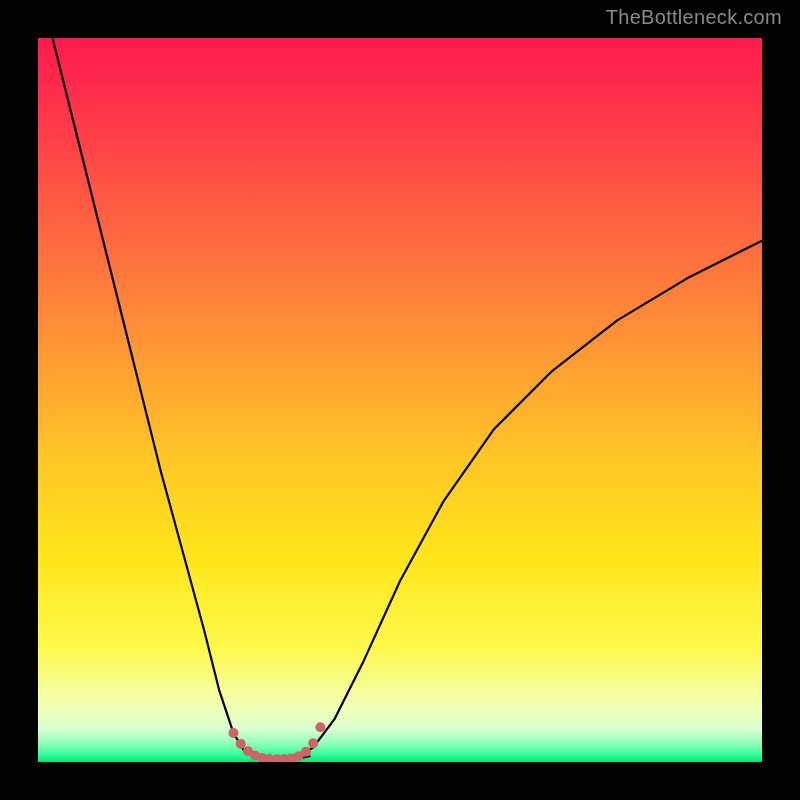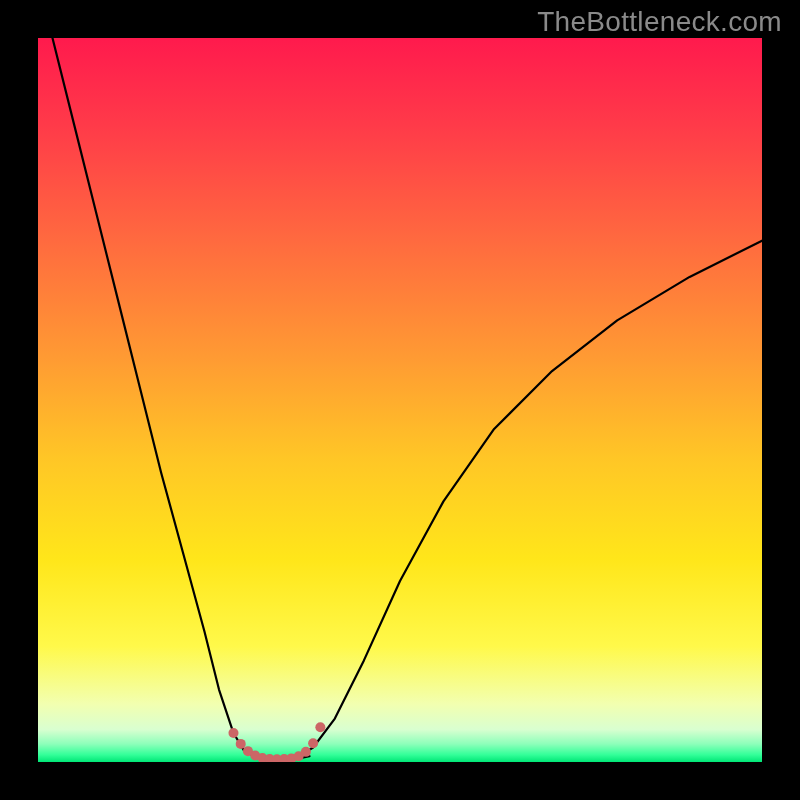--- a/index.html
+++ b/index.html
@@ -1,17 +1,17 @@
 <!DOCTYPE html>
 <html><head>
 <meta charset="utf-8">
 <style>
   * { margin: 0; padding: 0; box-sizing: border-box; }
   body { width: 800px; height: 800px; background: #000; position: relative; font-family: Arial, sans-serif; }
-  .watermark { position: absolute; top: 6px; right: 18px; color: #8a8a8a; font-size: 28px; letter-spacing: 0.3px; z-index: 10; text-align: right; }
+  .watermark { position: absolute; top: 6px; right: 18px; color: #8a8a8a; font-size: 20px; letter-spacing: 0.3px; z-index: 10; text-align: right; }
   .plot-frame { position: absolute; left: 38px; top: 38px; width: 724px; height: 724px; overflow: hidden; }
   .gradient-bg { position: absolute; inset: 0; }
   svg.curves { position: absolute; inset: 0; }
 </style>
 </head>
 <body>
 
 <div class="watermark">TheBottleneck.com</div>
 
 <div class="plot-frame">

